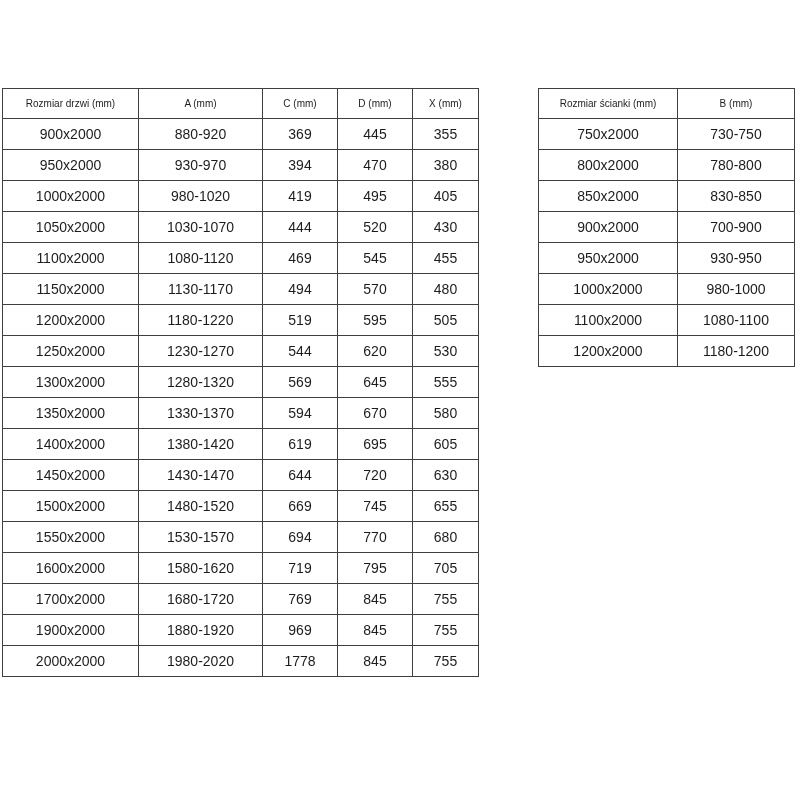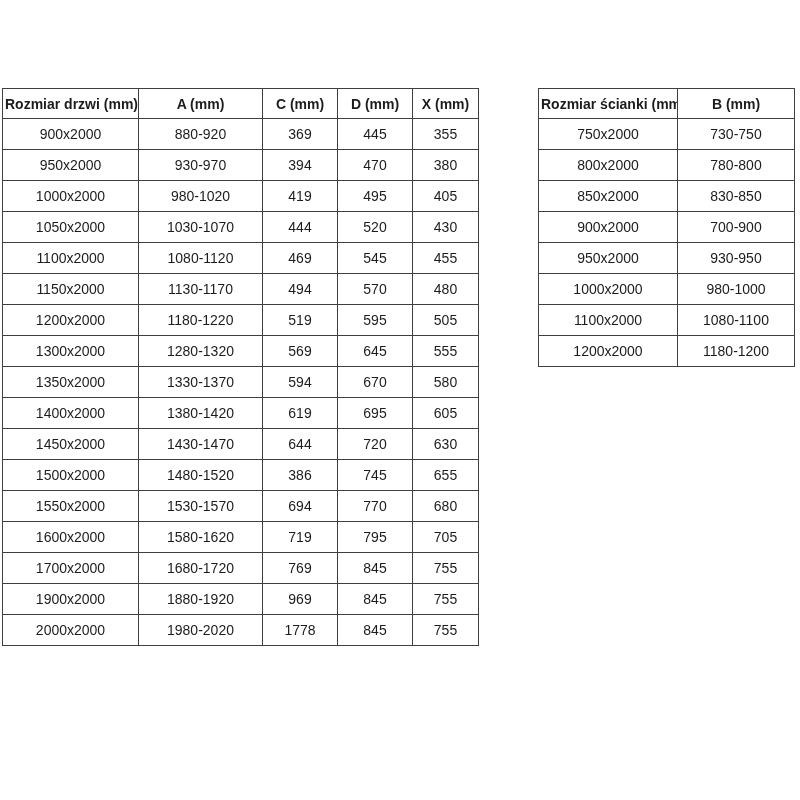--- a/index.html
+++ b/index.html
@@ -27,22 +27,22 @@
   table.dim-table th,
   table.dim-table td {
     border: 1px solid #3f3f3f;
     text-align: center;
     vertical-align: middle;
     padding: 0 2px;
     overflow: hidden;
     white-space: nowrap;
   }
   table.dim-table th {
-    font-weight: bold;
-    font-size: 14px;
+    font-weight: normal;
+    font-size: 10px;
     height: 29px;
   }
   table.dim-table td {
     font-weight: normal;
     font-size: 14px;
     height: 30px;
   }
   #door-table {
     left: 2px;
     top: 88px;
@@ -120,20 +120,27 @@
           <td>480</td>
         </tr>
         <tr>
           <td>1200x2000</td>
           <td>1180-1220</td>
           <td>519</td>
           <td>595</td>
           <td>505</td>
         </tr>
         <tr>
+          <td>1250x2000</td>
+          <td>1230-1270</td>
+          <td>544</td>
+          <td>620</td>
+          <td>530</td>
+        </tr>
+        <tr>
           <td>1300x2000</td>
           <td>1280-1320</td>
           <td>569</td>
           <td>645</td>
           <td>555</td>
         </tr>
         <tr>
           <td>1350x2000</td>
           <td>1330-1370</td>
           <td>594</td>
@@ -150,21 +157,21 @@
         <tr>
           <td>1450x2000</td>
           <td>1430-1470</td>
           <td>644</td>
           <td>720</td>
           <td>630</td>
         </tr>
         <tr>
           <td>1500x2000</td>
           <td>1480-1520</td>
-          <td>386</td>
+          <td>669</td>
           <td>745</td>
           <td>655</td>
         </tr>
         <tr>
           <td>1550x2000</td>
           <td>1530-1570</td>
           <td>694</td>
           <td>770</td>
           <td>680</td>
         </tr>

